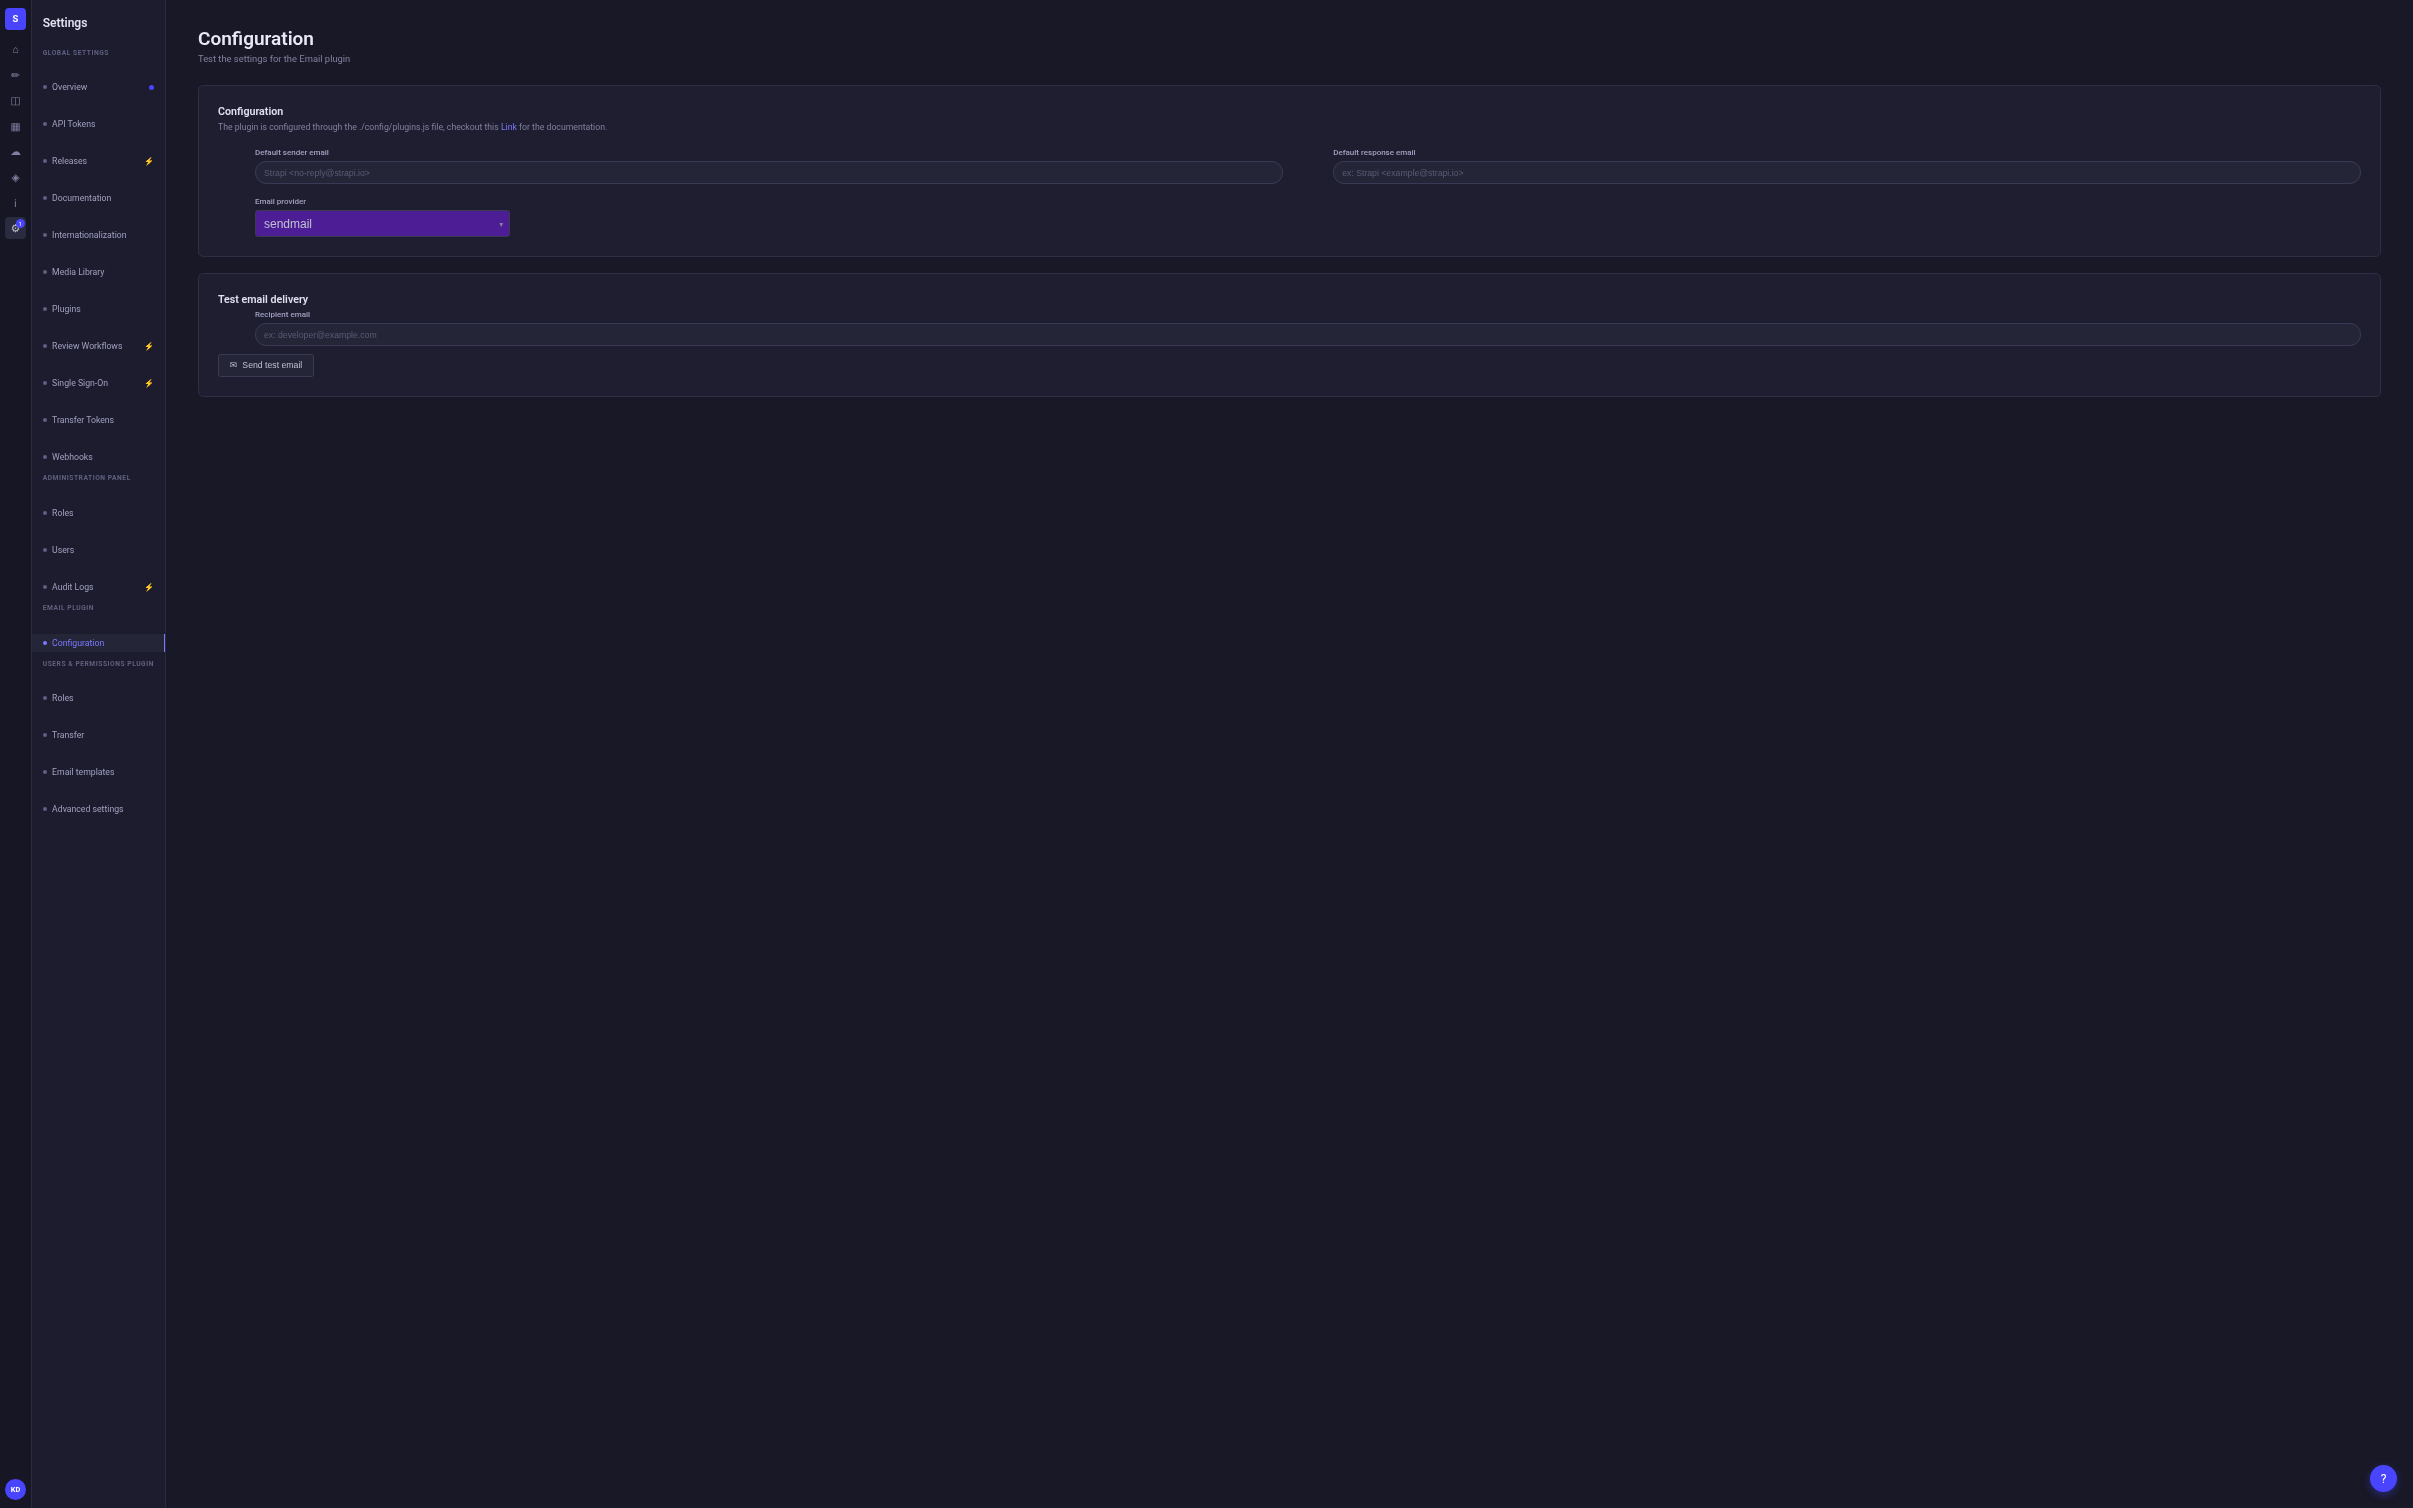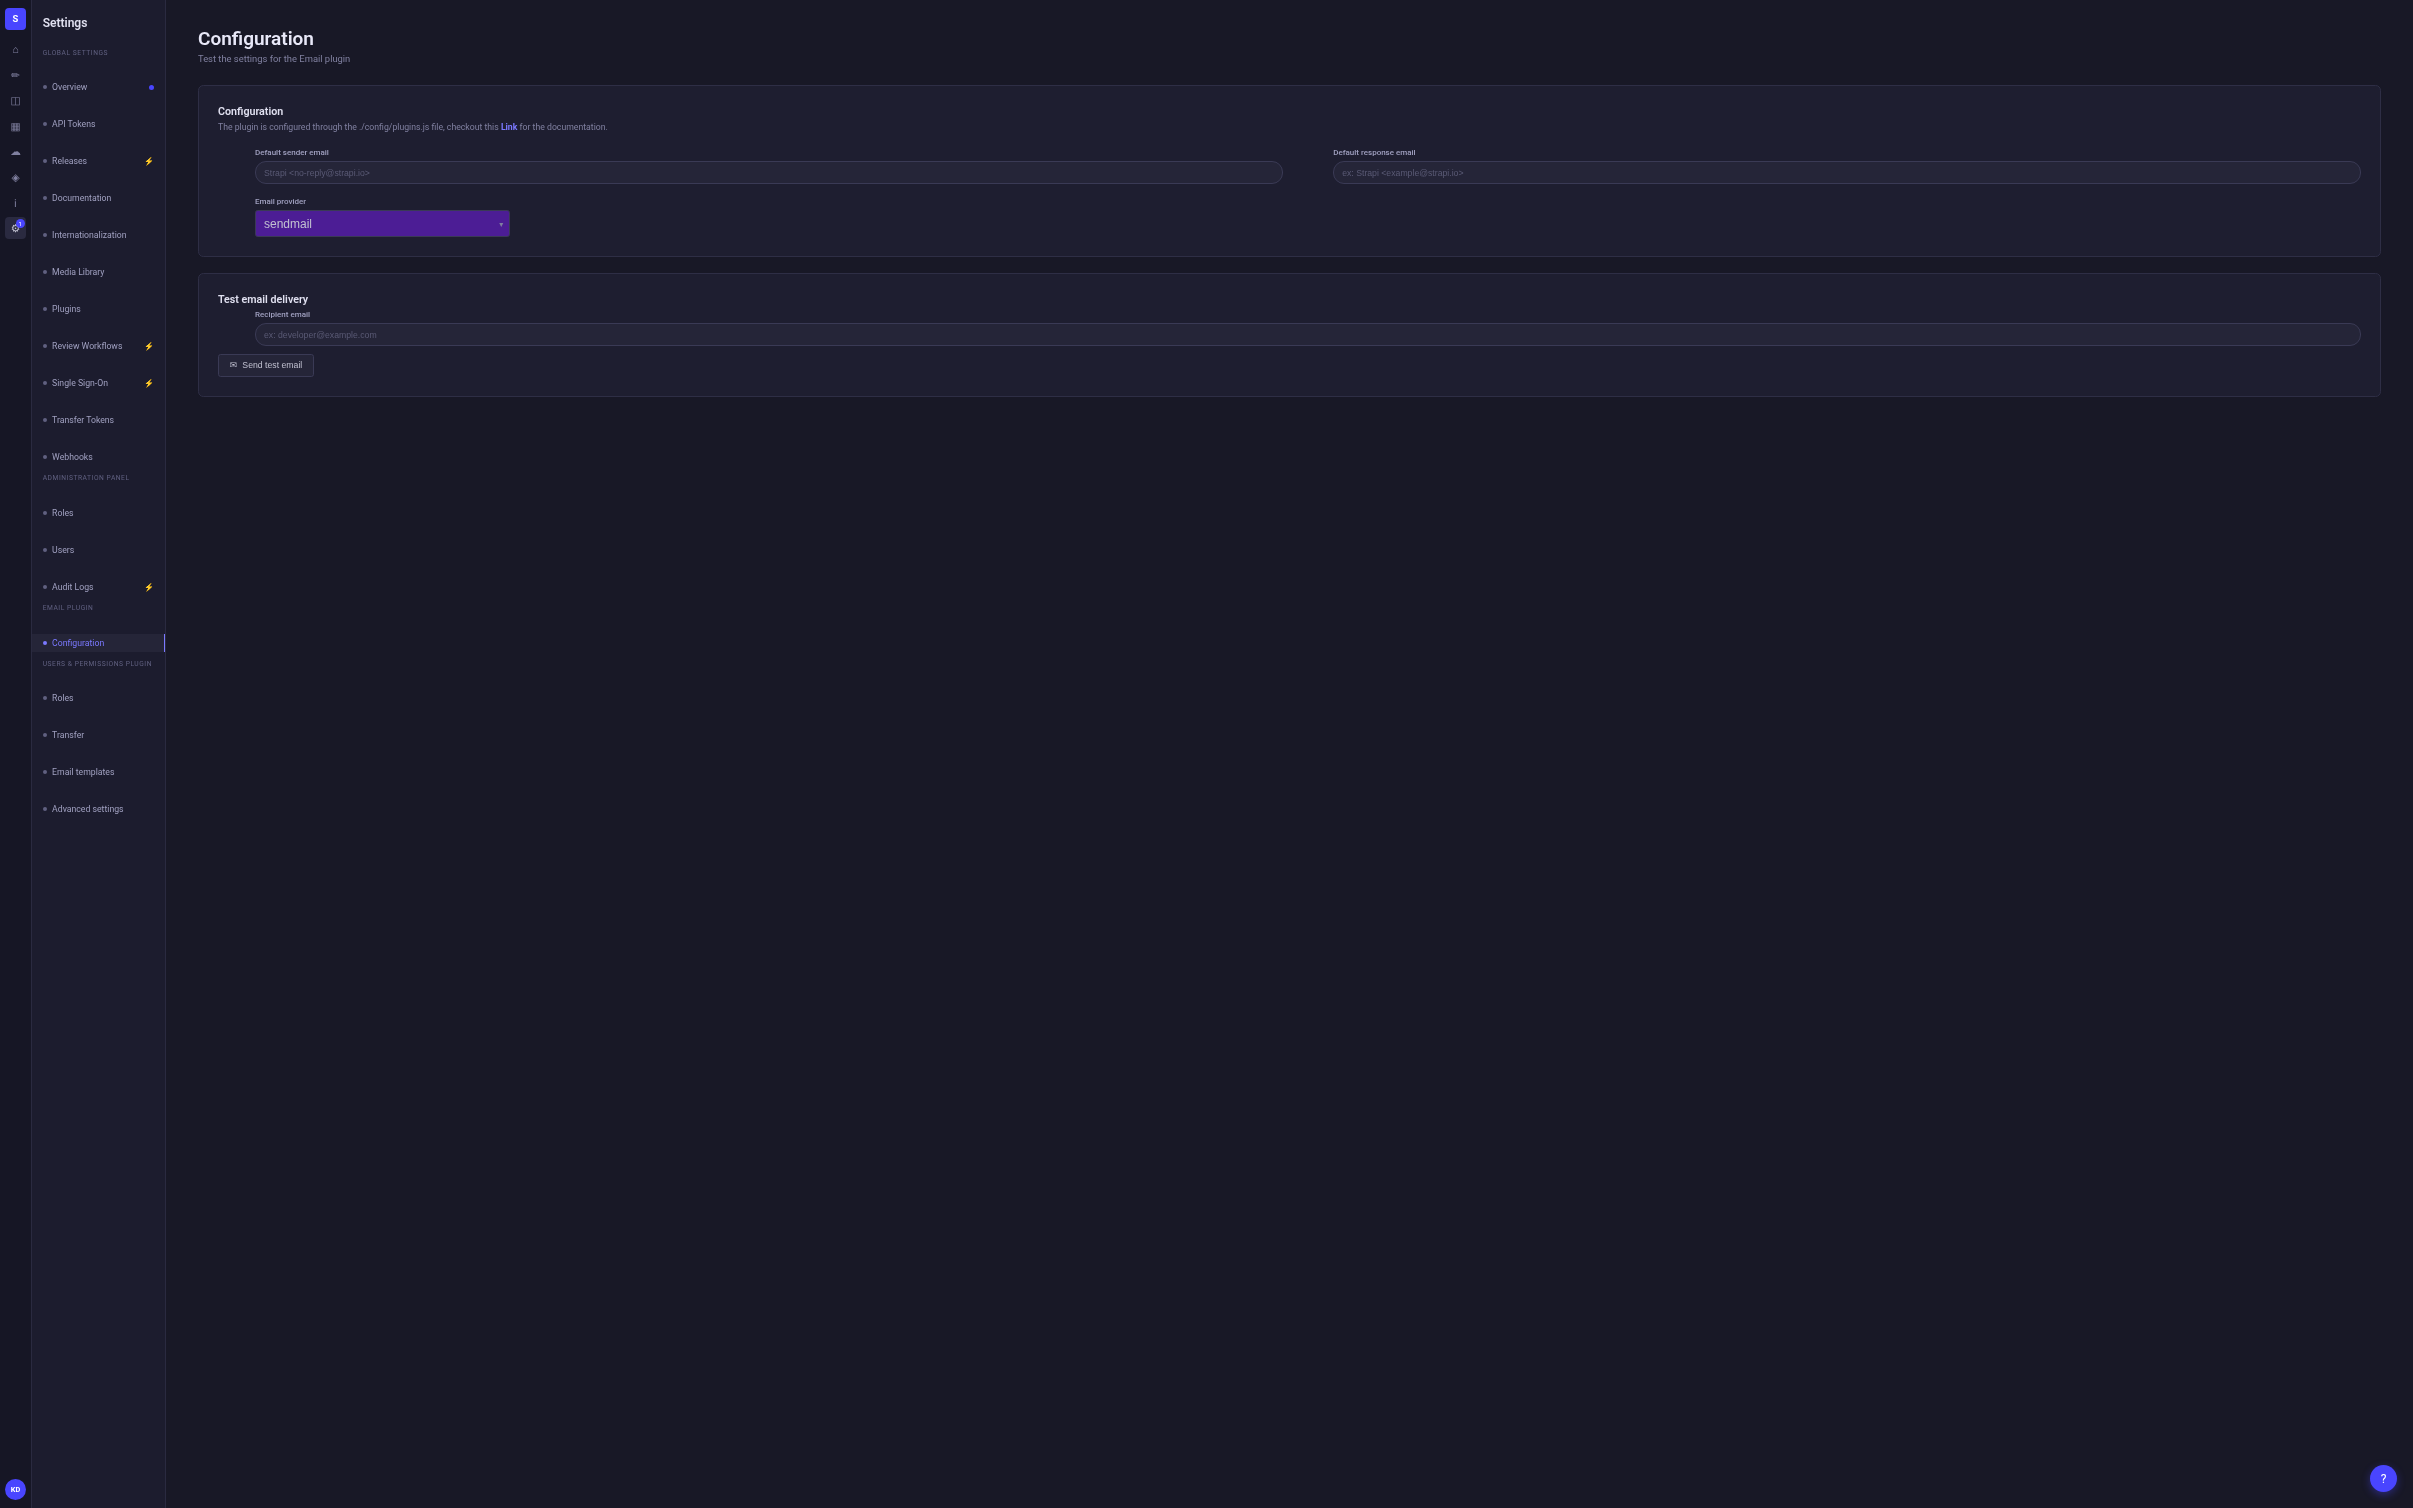--- a/index.html
+++ b/index.html
@@ -96,21 +96,21 @@
     }
     .sidebar-title {
       font-size: 12px;
       font-weight: 600;
       color: #e0e0f0;
       padding: 0 10.7px 10.7px;
     }
     .sidebar-section {
       padding: 8px 10.7px 2.7px;
       font-size: 6.7px;
-      font-weight: 400;
+      font-weight: 700;
       color: #6060808;
       letter-spacing: 0.08em;
       text-transform: uppercase;
       color: #606080;
     }
     .sidebar-item {
       display: flex;
       align-items: center;
       justify-content: space-between;
       padding: 4px 10.7px;
@@ -192,21 +192,20 @@
       margin-bottom: 4px;
     }
     .card-description {
       font-size: 8.7px;
       color: #8080a0;
       margin-bottom: 16px;
     }
     .card-description a {
       color: #7b79ff;
       text-decoration: none;
-      font-weight: bold;
     }
 
     .form-row {
       display: grid;
       grid-template-columns: 1fr 1fr;
       gap: 13.4px;
       margin-bottom: 13.4px;
     }
     .form-group {
       display: flex;

